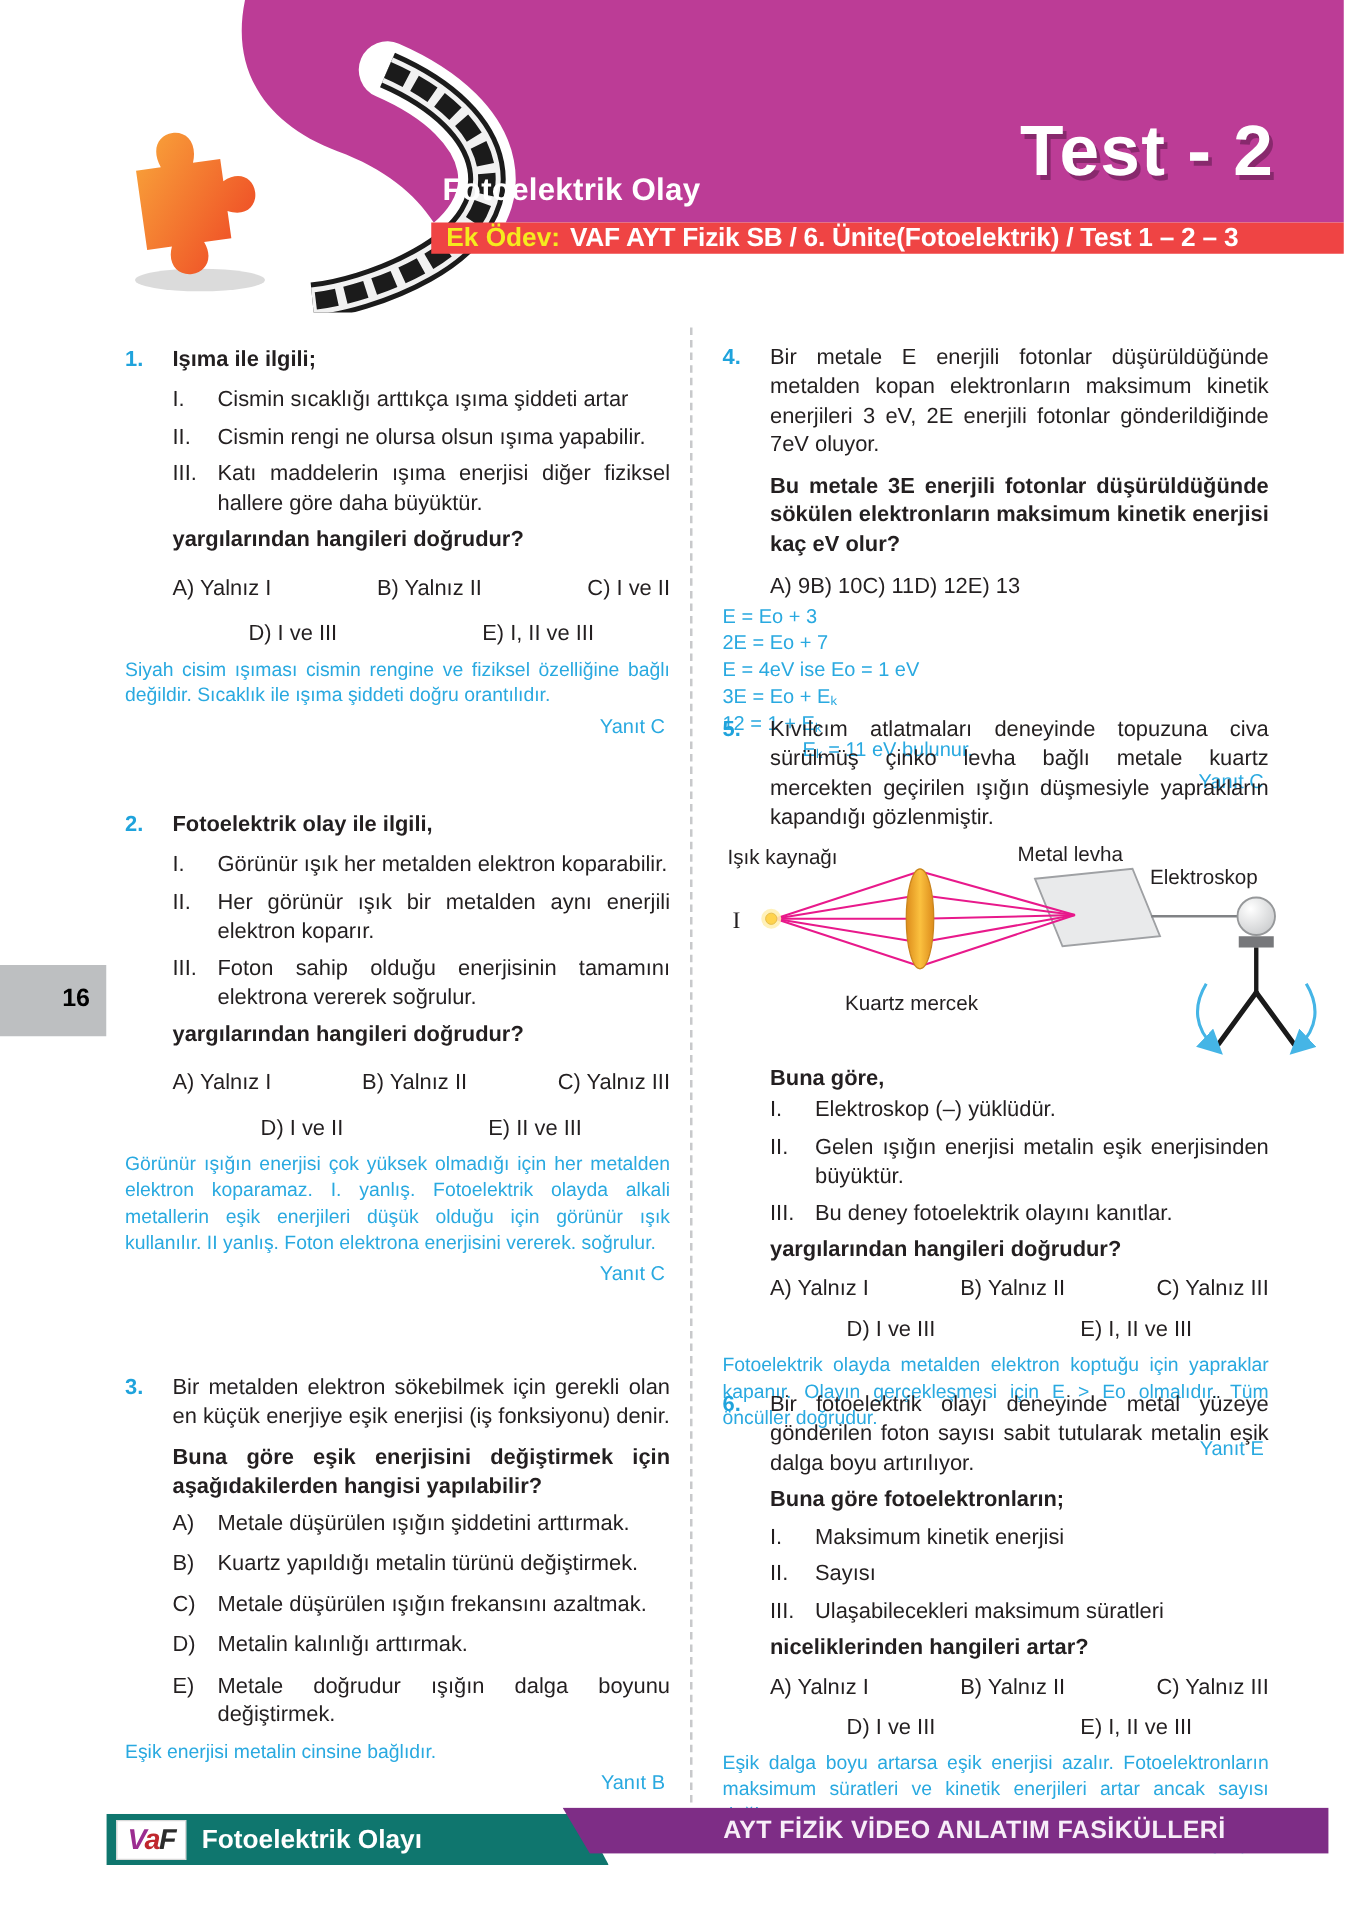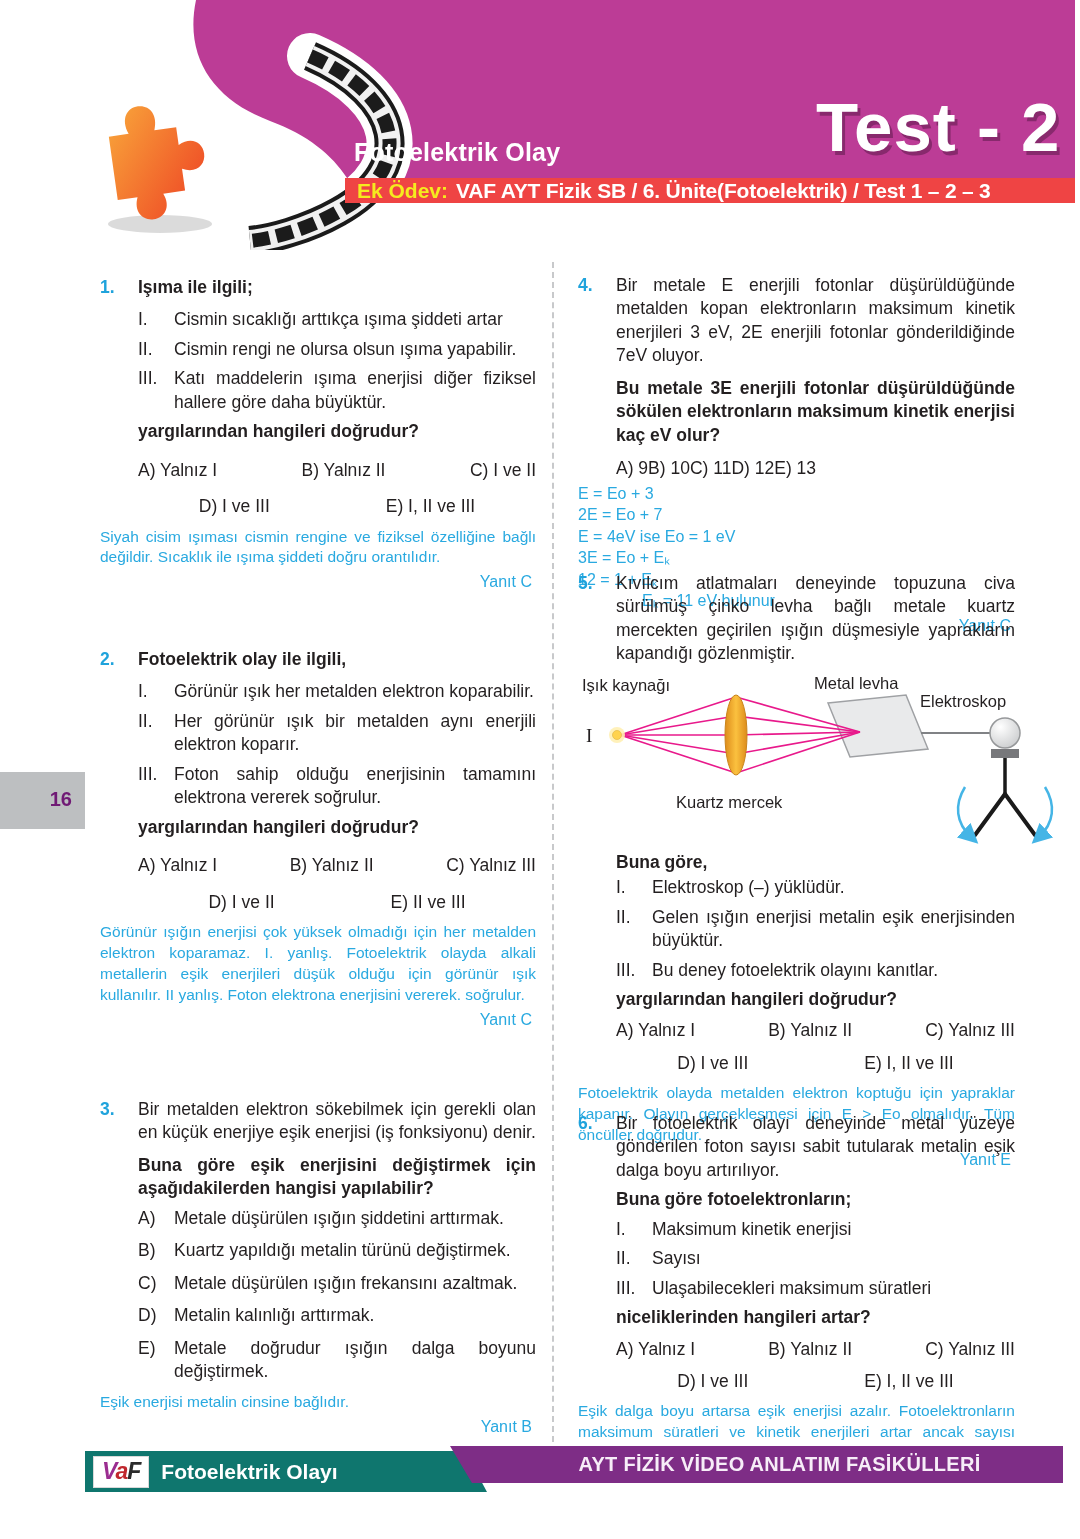--- a/index.html
+++ b/index.html
@@ -16,21 +16,21 @@
   }
   .hw-bar {
     position:absolute; left:345px; top:178px; width:730px; height:25px;
     background:#ef4444; display:flex; align-items:flex-end; padding-left:12px;
     box-sizing:border-box; white-space:nowrap;
   }
   .hw-bar .lbl { color:#F5EB1E; font-weight:bold; font-size:21px; margin-right:8px; }
   .hw-bar .txt { color:#fff; font-weight:bold; font-size:21px; letter-spacing:-0.2px; }
   .test-badge {
     position:absolute; left:816px; top:88px; color:#fff; font-weight:bold;
-    font-size:69px; letter-spacing:1px;
+    font-size:57px; letter-spacing:1px;
     text-shadow:3px 4px 0 rgba(40,5,35,0.35);
   }
   
   .divider { position:absolute; left:552px; top:262px; height:1180px; width:0;
     border-left:2px dashed #C8C9CB; }
   .q { position:absolute; width:436px; font-size:17.5px; line-height:1.34; }
   .qL { left:100px; } .qR { left:578px; width:437px; }
   .qhead { display:flex; margin-bottom:9px; }
   .qnum { color:#1FA3DC; font-weight:bold; flex:0 0 38px; }
   .qintro-b { font-weight:bold; flex:1; }
@@ -49,21 +49,21 @@
   .sol { color:#29A9E0; text-align:justify; font-size:15.5px; line-height:1.35; margin-top:8px; }
   .yanit { color:#29A9E0; text-align:right; font-size:16px; margin-top:3px; padding-right:4px; }
   .work { display:flex; color:#29A9E0; font-size:16px; line-height:1.35; margin-top:2px;flex-direction:column; }
   .workl { width:200px; }
   .workr { flex:1; }
   .workr .w3 { margin-left:64px; }
   .diagram { margin:6px 0 2px -2px; }
   .diagram svg { display:block; }
   
   .pagebox { position:absolute; left:0; top:772px; width:85px; height:57px; background:#BDBFC1; }
-  .pagenum { text-align:right; padding:16px 13px 0 0; font-weight:bold; font-size:20px; color:#701a75; }
+  .pagenum { text-align:right; padding:16px 13px 0 0; font-weight:bold; font-size:20px; color:#000000; }
   
   .foot-left {
     position:absolute; left:85px; top:1451px; width:402px; height:41px;
     background:#0f766e; clip-path:polygon(0 0, calc(100% - 22px) 0, 100% 100%, 0 100%);
     display:flex; align-items:center;
   }
   .vaf-box { background:#fff; border:1px solid #d9d9d9; margin-left:8px; padding:1px 8px 2px 8px;
     font-style:italic; font-weight:bold; font-size:23px; letter-spacing:-1px; }
   .vaf-v { color:#9B2D90; } .vaf-a { color:#C0272D; } .vaf-f { color:#2B2B2B; }
   .foot-left-title { color:#fff; font-weight:bold; font-size:21px; margin-left:12px; }

